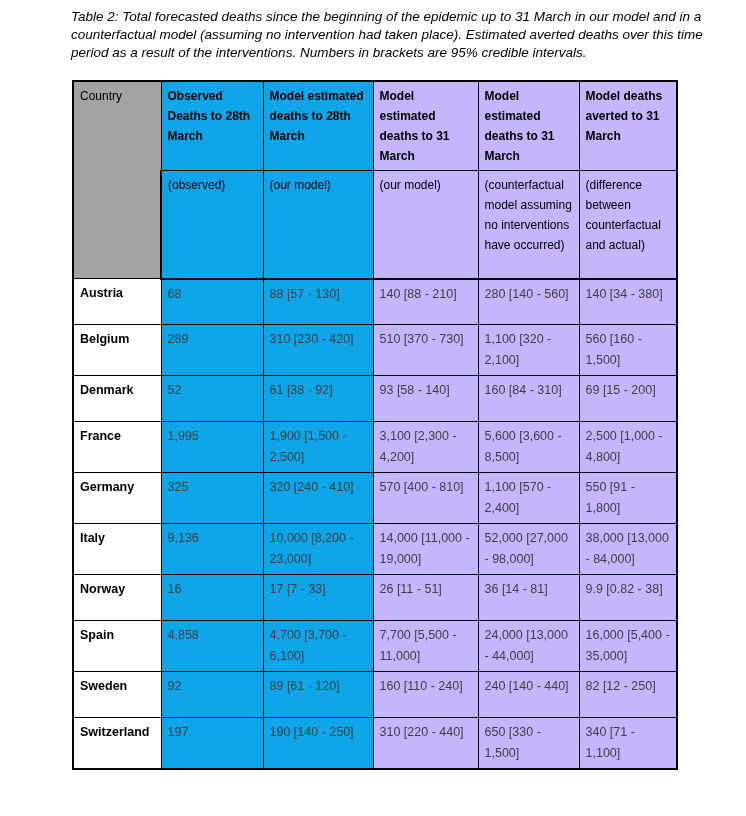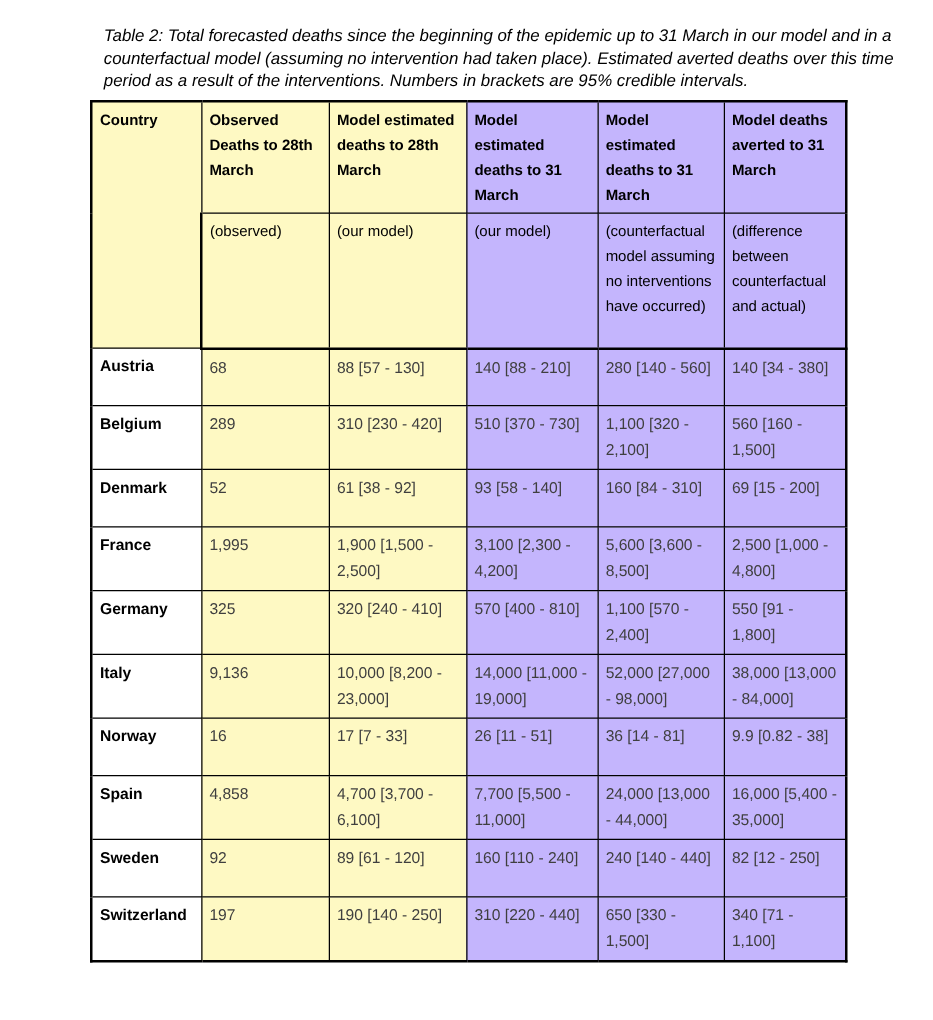--- a/index.html
+++ b/index.html
@@ -17,21 +17,21 @@
   }
   .caption {
     position: absolute;
     left: 71px;
     top: 8px;
     width: 638px;
     font-style: italic;
     font-size: 13.5px;
     line-height: 18px;
     color: #000000;
-    margin: 12px;
+    margin: 0;
   }
   table.report {
     position: absolute;
     left: 72px;
     top: 80px;
     width: 604px;
     border-collapse: collapse;
     table-layout: fixed;
     font-size: 12.5px;
     color: #3f3f3f;
@@ -53,26 +53,26 @@
   table.report thead tr:last-child > *  { border-bottom: 2px solid #000000; }
 
   table.report thead th, table.report thead td {
     color: #000000;
     font-size: 12px;
     line-height: 20px;
   }
   th.col-title { font-weight: bold; }
   td.col-sub   { font-weight: normal; vertical-align: middle; }
   th.corner {
-    background: #fef9c3;
-    font-weight: bold;
+    background: #a3a3a3;
+    font-weight: normal;
     vertical-align: middle;
     font-size: 12.5px;
   }
-  .bg-gray  { background: #fef9c3; }
+  .bg-gray  { background: #0ea5e9; }
   .bg-green { background: #c4b5fd; }
   th.country-cell {
     background: #ffffff;
     color: #000000;
     font-weight: bold;
     vertical-align: middle;
     font-size: 12.5px;
     line-height: 16px;
   }
   tr.h-row1 { height: 84px; }

